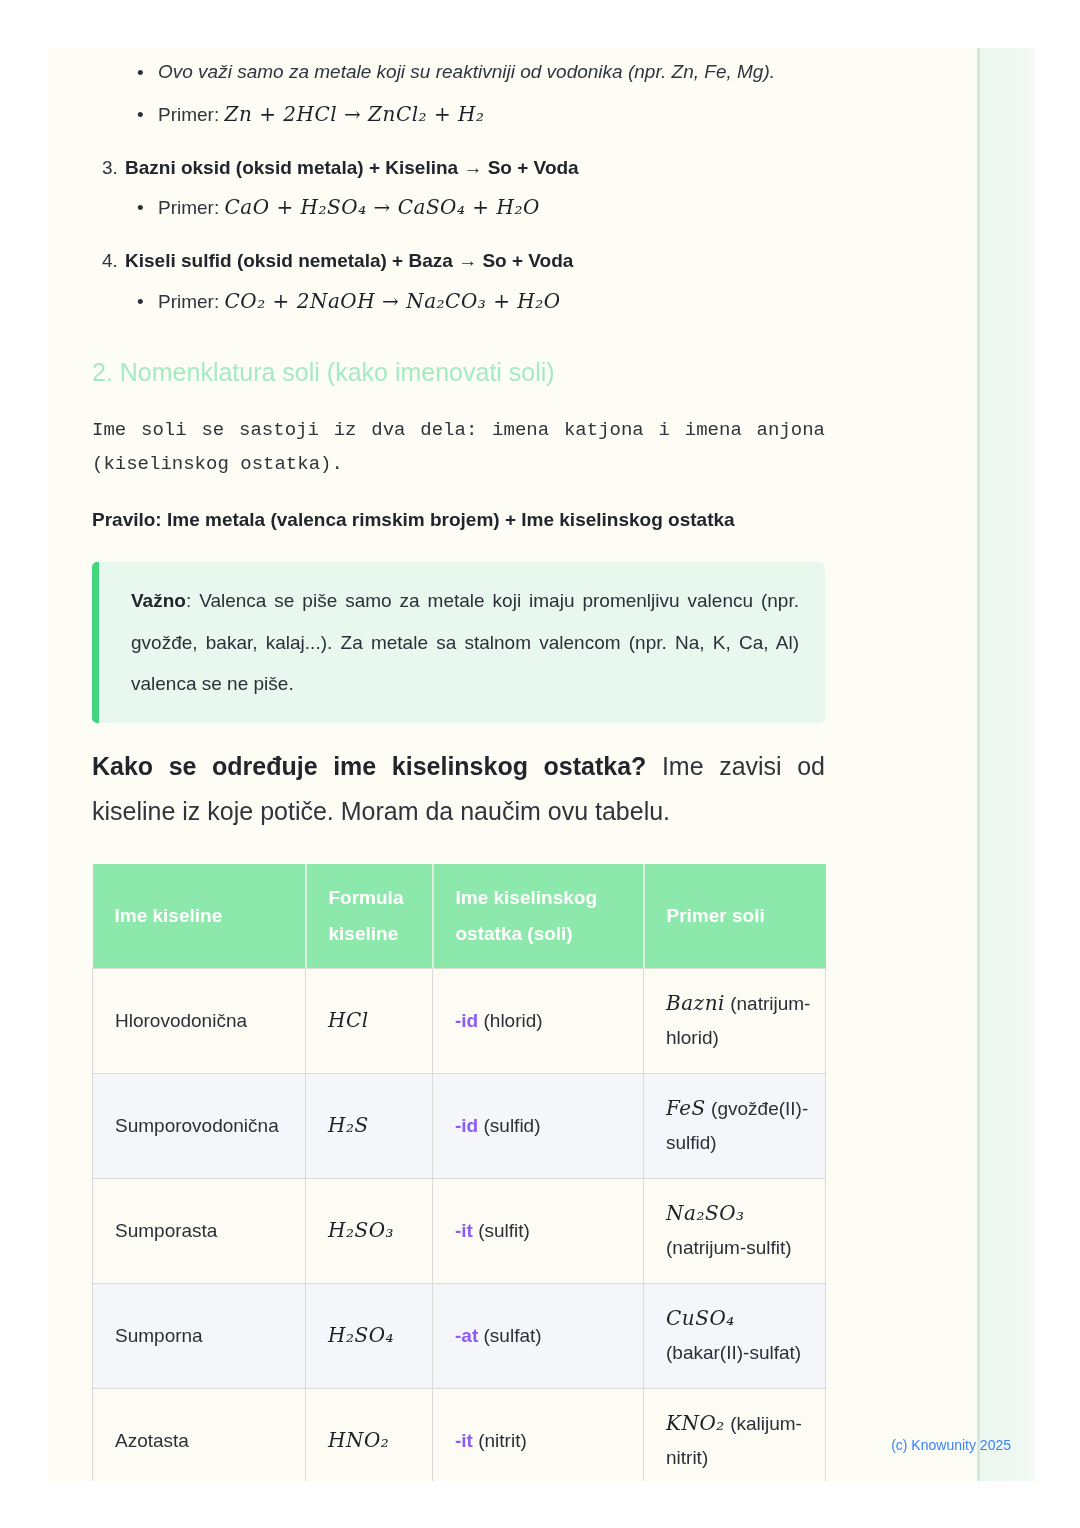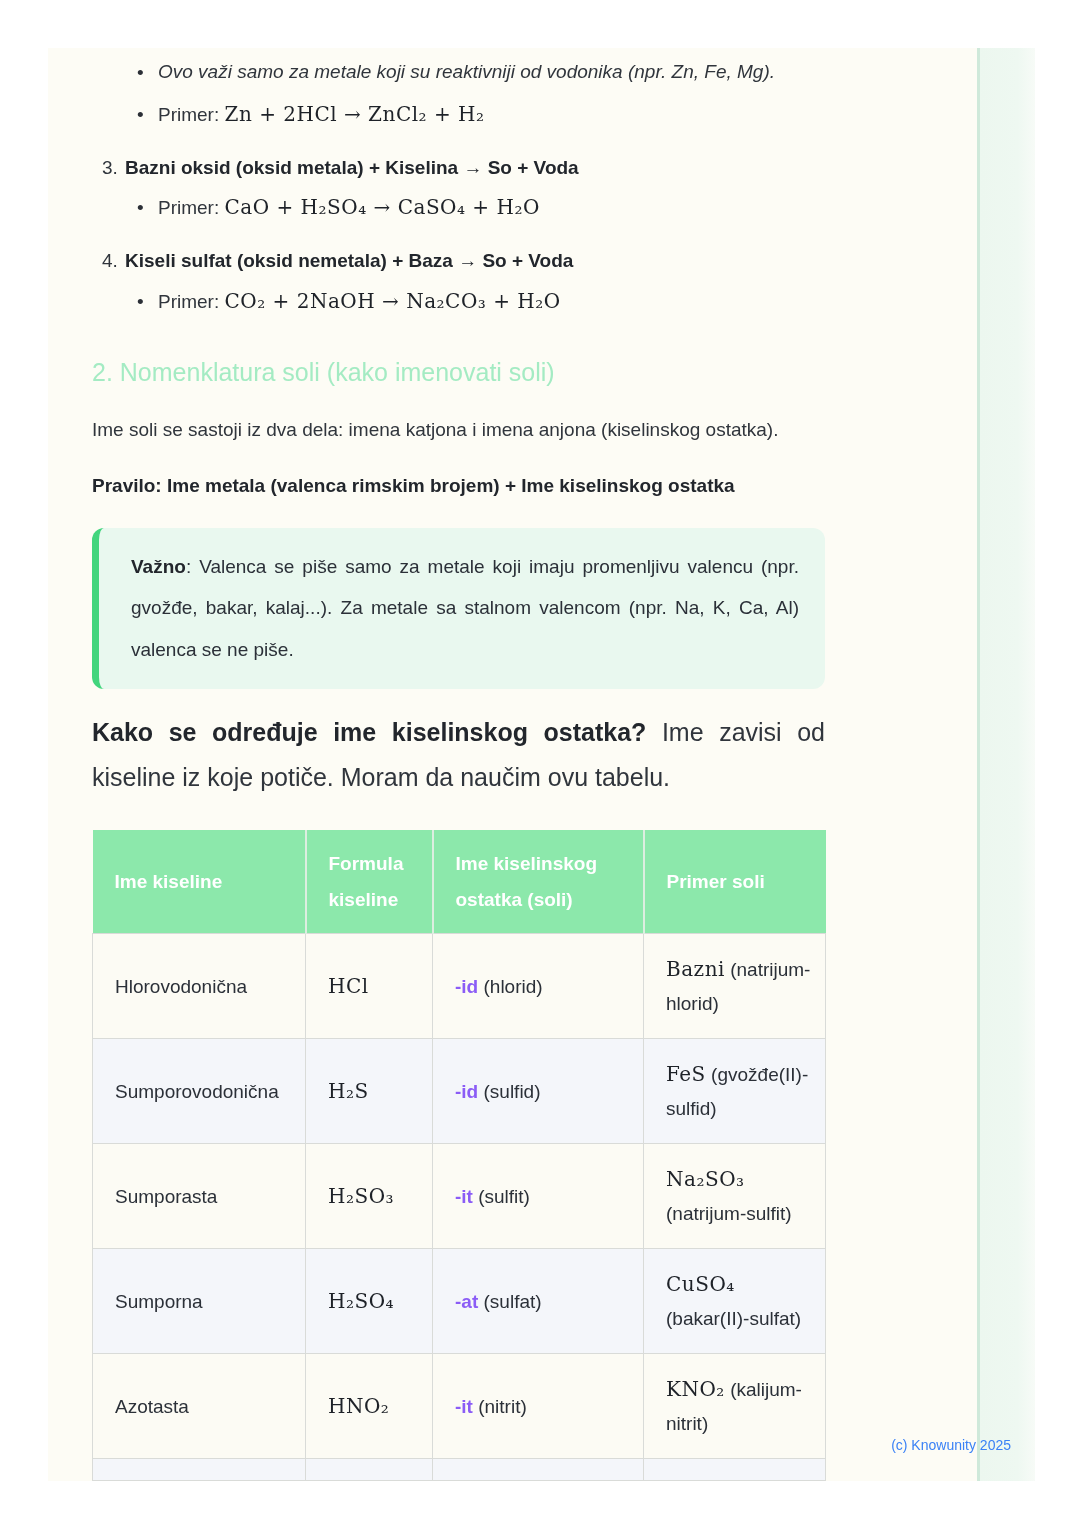--- a/index.html
+++ b/index.html
@@ -12,36 +12,36 @@
   .content { position:absolute; left:44px; top:0; width:733px; padding-top:10px; }
 
   
   ul.bullets { list-style:none; }
   ul.bullets > li { position:relative; padding-left:66px; font-size:19px;
     line-height:1.45; margin-bottom:14px; }
   ul.bullets > li .dot { position:absolute; left:45px; top:1px; font-size:19px; color:#2b2f36; }
   .italic-note { font-style:italic;margin-top:48px; }
 
   
-  .math { font-family:"DejaVu Serif","Liberation Serif",serif; 
+  .math { font-family:"DejaVu Serif","Liberation Serif",serif; font-style:italic;
     font-size:20px; color:#1e2228; letter-spacing:0.5px; }
 
   
   .num-item { display:flex; margin-top:26px; font-size:19px; line-height:1.4; }
   .num-item .num { margin-left:10px; width:23px; flex:none; font-weight:400; }
   .num-item .title { font-weight:700; color:#22262c; }
   .num-item + ul.bullets { margin-top:12px; margin-bottom:0; }
 
   .section-heading { margin-top:42px; font-size:25px; font-weight:400; color:#a4ebc3; }
 
-  .para { margin-top:26px; font-size:19px; line-height:1.8; text-align:justify; }
+  .para { margin-top:26px; font-size:19px; line-height:1.8; text-align:justify;font-family:Liberation Mono, monospace; }
   .rule-line { margin-top:26px; font-size:19px; font-weight:700; color:#22262c; line-height:1.4; }
 
   .callout { margin-top:28px; background:#e9f8ef; border-left:7px solid #42d57d;
-    border-radius:12px; padding:18px 26px 18px 32px; }
+    border-radius:5px; padding:18px 26px 18px 32px; }
   .callout p { font-size:19px; line-height:2.2; text-align:justify; color:#2b3038; }
   .callout .label { font-weight:700; color:#22262c; }
 
   .question { margin-top:21px; font-size:25px; line-height:1.8; text-align:justify; }
   .question .qbold { font-weight:700; color:#22262c; }
 
   
   table.salts { margin-top:30px; width:733px; border-collapse:collapse; table-layout:fixed;padding-left:45px; }
   table.salts col.c1 { width:213px; } table.salts col.c2 { width:127px; }
   table.salts col.c3 { width:211px; } table.salts col.c4 { width:182px; }
@@ -85,21 +85,21 @@
     <ul class="bullets">
       <li>
         <span class="dot">•</span>
         <span>Primer:</span>
         <span class="math">CaO + H₂SO₄ → CaSO₄ + H₂O</span>
       </li>
     </ul>
 
     <div class="num-item">
       <span class="num">4.</span>
-      <span class="title">Kiseli sulfat (oksid nemetala) + Baza → So + Voda</span>
+      <span class="title">Kiseli sulfid (oksid nemetala) + Baza → So + Voda</span>
     </div>
     <ul class="bullets">
       <li>
         <span class="dot">•</span>
         <span>Primer:</span>
         <span class="math">CO₂ + 2NaOH → Na₂CO₃ + H₂O</span>
       </li>
     </ul>
 
     <h2 class="section-heading">2. Nomenklatura soli (kako imenovati soli)</h2>

